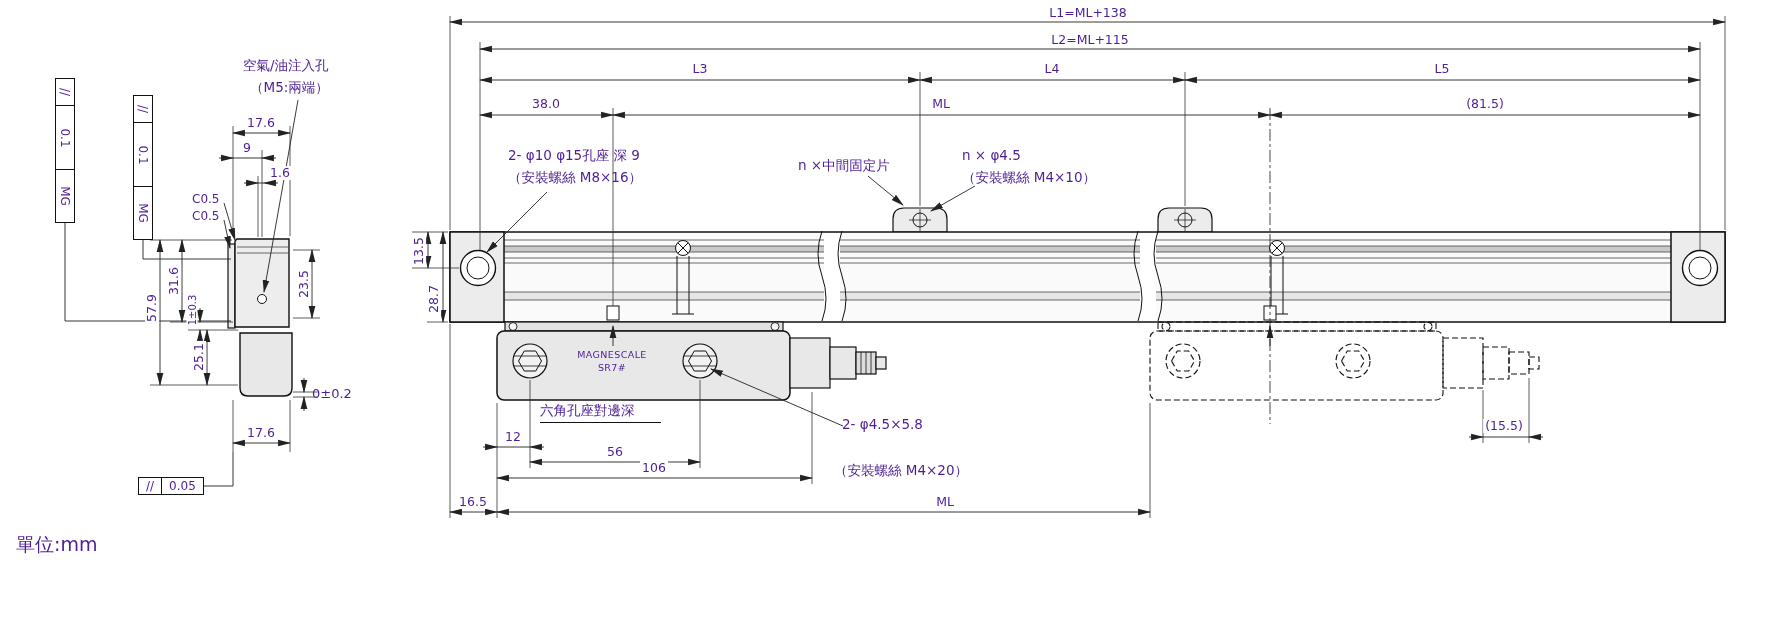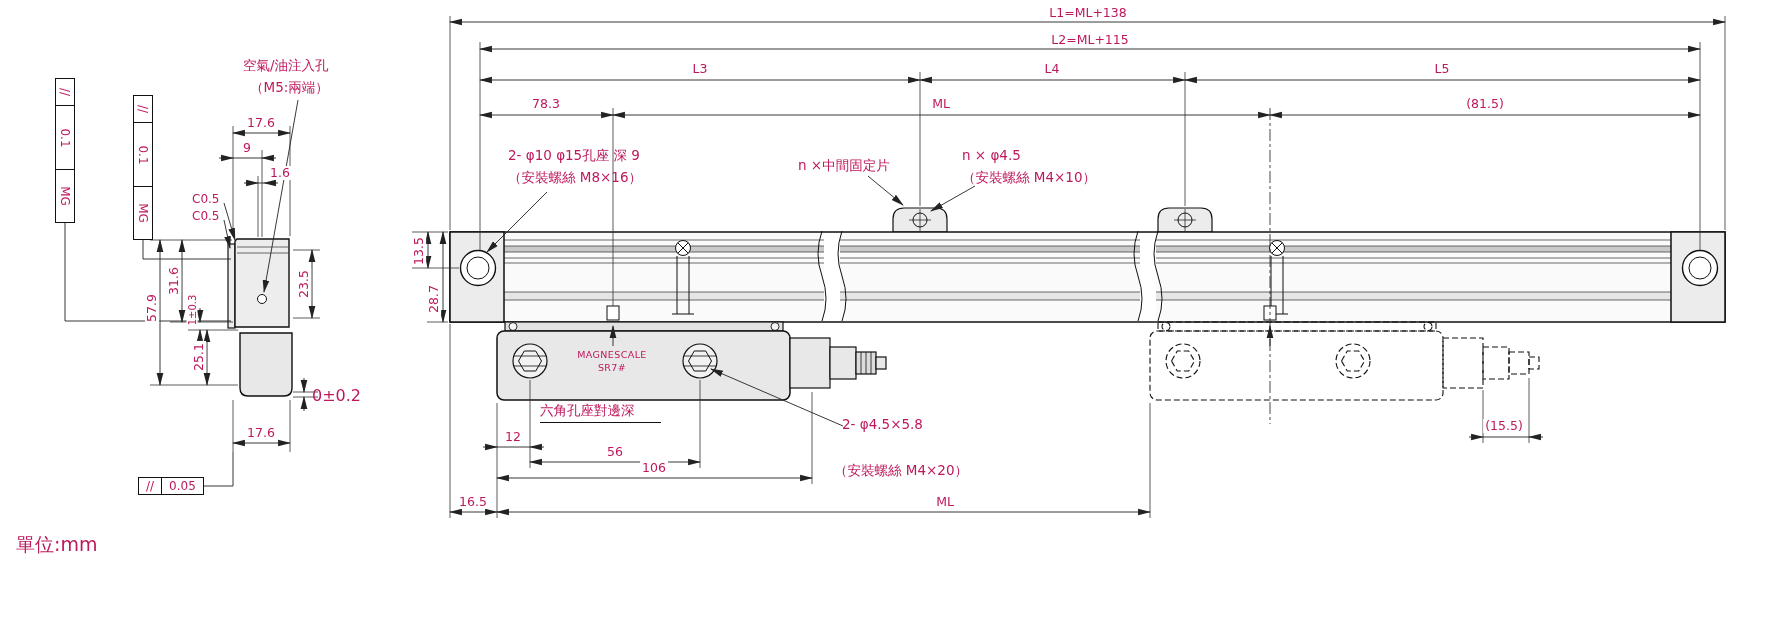--- a/index.html
+++ b/index.html
@@ -1,17 +1,17 @@
 <!DOCTYPE html>
 <html><head>
 <meta charset="utf-8">
 <style>
   html,body{margin:0;padding:0;background:#fff}
   .canvas{position:relative;width:1780px;height:636px;background:#ffffff;
-          font-family:"DejaVu Sans","Liberation Sans",sans-serif;color:#be185d;overflow:hidden}
+          font-family:"DejaVu Sans","Liberation Sans",sans-serif;color:#4c1d95;overflow:hidden}
   svg{position:absolute;left:0;top:0}
   .dim{position:absolute;transform:translateX(-50%);font-size:12.5px;white-space:nowrap;background:#fff;padding:0 2px;line-height:1.1}
   .dimv{position:absolute;transform:translate(-50%,-50%) rotate(-90deg);font-size:12.5px;white-space:nowrap;background:#fff;padding:0 2px;line-height:1.1}
   .dimv.small{font-size:10px}
   .note{position:absolute;font-size:13.5px;white-space:nowrap;line-height:1.15}
   .note.underlined{border-bottom:1.2px solid #111;padding-bottom:3px;padding-right:26px}
   .brand{position:absolute;transform:translateX(-50%);font-size:9.5px;font-weight:normal;letter-spacing:.4px;white-space:nowrap}
   .flag{position:absolute;width:20px;border:1.3px solid #111;display:flex;flex-direction:column;background:#fff;box-sizing:border-box}
   .fcell{border-bottom:1.3px solid #111;display:flex;align-items:center;justify-content:center;overflow:visible}
   .fcell:last-child{border-bottom:none}
@@ -236,21 +236,21 @@
     <polyline points="143,240 143,259 231,259"></polyline>
     <polyline points="194,486 233,486 233,452"></polyline>
   </g>
 </svg>
 
 <span class="dim" style="left:1088px;top:6px">L1=ML+138</span>
 <span class="dim" style="left:1090px;top:33px">L2=ML+115</span>
 <span class="dim" style="left:700px;top:62px">L3</span>
 <span class="dim" style="left:1052px;top:62px">L4</span>
 <span class="dim" style="left:1442px;top:62px">L5</span>
-<span class="dim" style="left:546px;top:97px">78.3</span>
+<span class="dim" style="left:546px;top:97px">38.0</span>
 <span class="dim" style="left:941px;top:97px">ML</span>
 <span class="dim" style="left:1485px;top:97px">(81.5)</span>
 
 <span class="dimv" style="left:419px;top:251px">13.5</span>
 <span class="dimv" style="left:434px;top:299px">28.7</span>
 
 <span class="note" style="left:508px;top:148px">2- φ10 φ15孔座 深 9</span>
 <span class="note" style="left:508px;top:170px">（安裝螺絲 M8×16）</span>
 <span class="note" style="left:798px;top:158px">n ×中間固定片</span>
 <span class="note" style="left:962px;top:148px">n × φ4.5</span>
@@ -274,21 +274,21 @@
 <span class="dim" style="left:261px;top:116px">17.6</span>
 <span class="dim" style="left:247px;top:141px">9</span>
 <span class="dim" style="left:280px;top:166px">1.6</span>
 <span class="note" style="left:192px;top:193px;font-size:12px">C0.5</span>
 <span class="note" style="left:192px;top:210px;font-size:12px">C0.5</span>
 <span class="dimv" style="left:304px;top:284px">23.5</span>
 <span class="dimv" style="left:174px;top:281px">31.6</span>
 <span class="dimv" style="left:152px;top:308px">57.9</span>
 <span class="dimv small" style="left:192px;top:310px">1±0.3</span>
 <span class="dimv" style="left:199px;top:357px">25.1</span>
-<span class="note" style="left:312px;top:387px;font-size:16px">0±0.2</span>
+<span class="note" style="left:312px;top:387px;font-size:13px">0±0.2</span>
 <span class="dim" style="left:261px;top:426px">17.6</span>
 
 <div class="flag" style="left:55px;top:78px;height:145px">
   <div class="fcell" style="height:26px">
         <span>//</span>
       </div>
   <div class="fcell" style="flex:1">
         <span>0.1</span>
       </div>
   <div class="fcell" style="height:52px">

